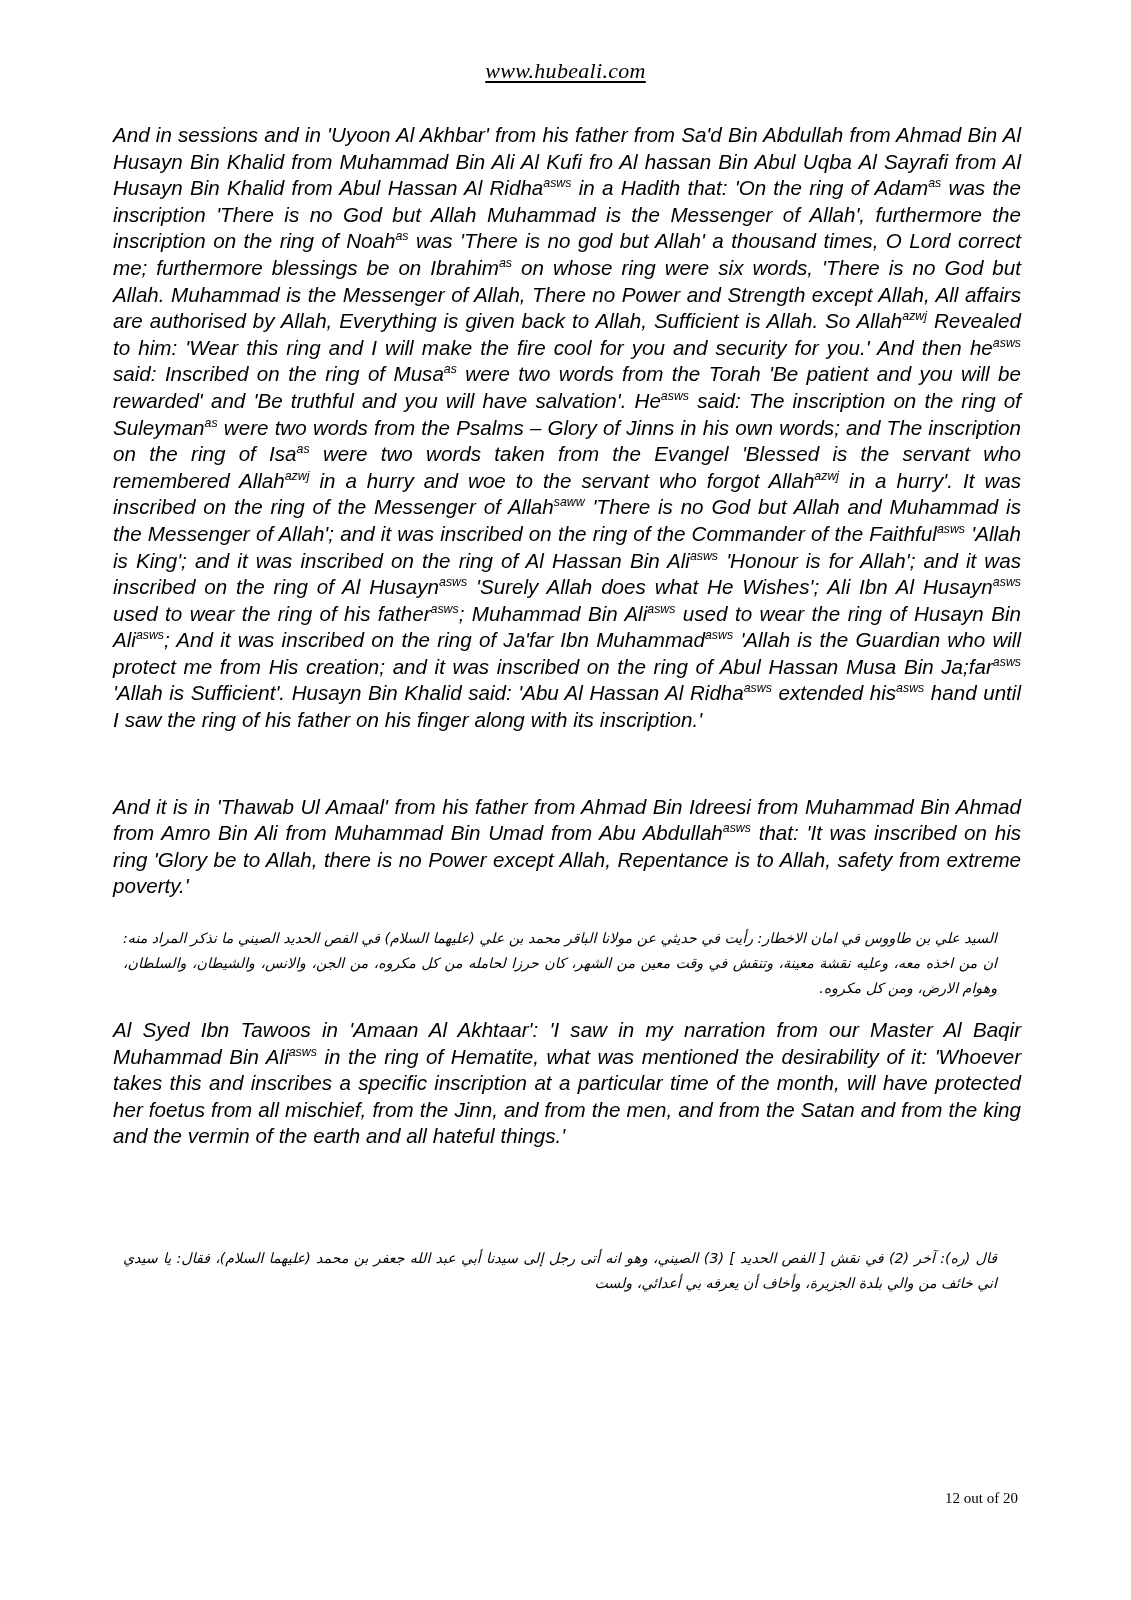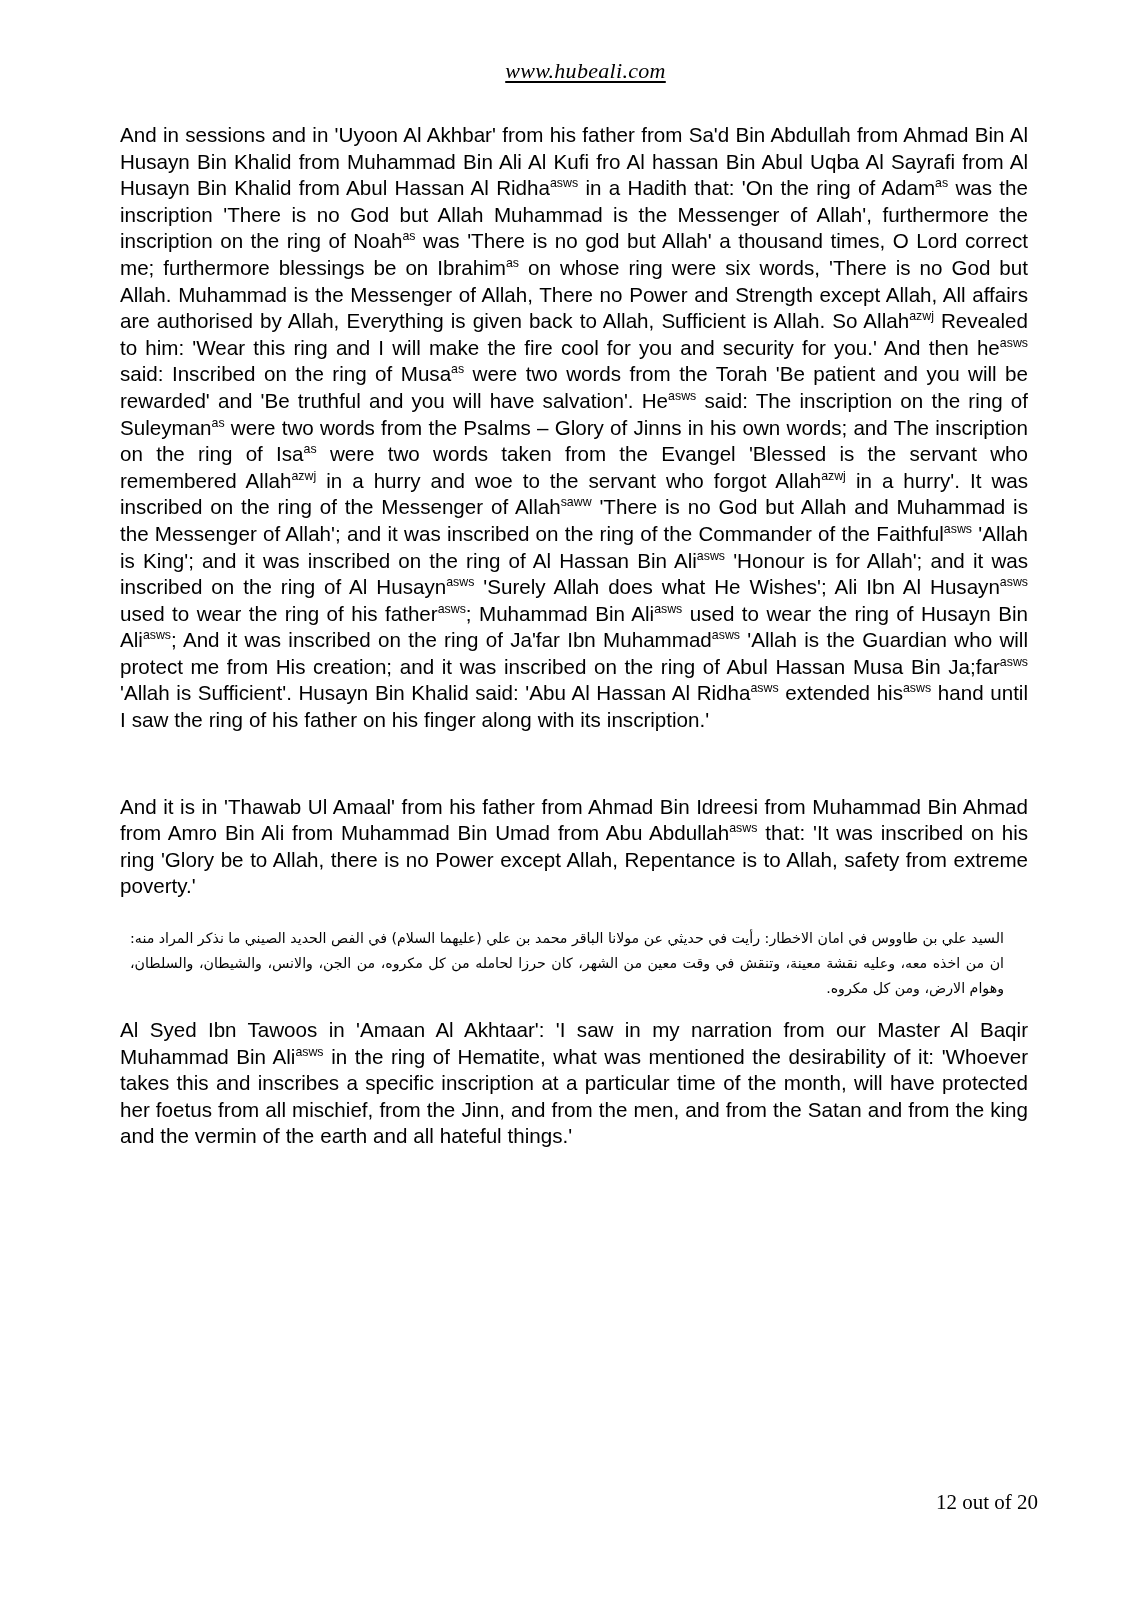--- a/index.html
+++ b/index.html
@@ -13,21 +13,20 @@
     position: relative;
     font-family: "Liberation Sans", sans-serif;
     color: #000000;
     overflow: hidden;
   }
 
   .page {
     position: absolute;
     inset: 0;
     padding: 0;
-    margin-left: 20px;
   }
 
   
   .site-header {
     position: absolute;
     top: 58px;
     left: 0;
     width: 1131px;
     text-align: center;
   }
@@ -37,22 +36,23 @@
     font-size: 22px;
     letter-spacing: 0.3px;
     text-decoration: underline;
     text-underline-offset: 3px;
   }
 
   
   .content {
     position: absolute;
     top: 122px;
-    left: 100px;
+    left: 113px;
     width: 908px;
+    font-style: italic;
   }
 
   p.para-en {
     margin: 0 0 0 0;
     text-align: justify;
     text-justify: inter-word;
     font-size: 20.6px;
     line-height: 26.6px;
     word-spacing: 0.2px;
   }
@@ -87,21 +87,21 @@
     position: absolute;
     left: 0;
     top: 1490px;
     width: 1131px;
   }
   .page-footer .pageno {
     position: absolute;
     right: 113px;
     top: 0;
     font-family: "Liberation Serif", serif;
-    font-size: 21px;
+    font-size: 15px;
   }
 </style>
 </head>
 <body>
 
 <div class="page">
 
   <div class="site-header">
     <span class="url">www.hubeali.com</span>
   </div>
@@ -120,20 +120,21 @@
     <div class="gap-md"></div>
 
     <p class="para-ar indent">السيد علي بن طاووس في امان الاخطار: رأيت في حديثي عن مولانا الباقر محمد بن علي (عليهما السلام) في الفص الحديد الصيني ما نذكر المراد منه: ان من اخذه معه، وعليه نقشة معينة، وتنقش في وقت معين من الشهر، كان حرزا لحامله من كل مكروه، من الجن، والانس، والشيطان، والسلطان، وهوام الارض، ومن كل مكروه.</p>
 
     <div class="gap-sm"></div>
 
     <p class="para-en"><span>Al Syed Ibn Tawoos in 'Amaan Al Akhtaar': 'I saw in my narration from our Master Al Baqir Muhammad Bin Ali</span><sup>asws</sup><span> in the ring of Hematite, what was mentioned the desirability of it: 'Whoever takes this and inscribes a specific inscription at a particular time of the month, will have protected her foetus from all mischief, from the Jinn, and from the men, and from the Satan and from the king and the vermin of the earth and all hateful things.'</span></p>
 
     <div class="gap-xxl"></div>
 
+    <p class="para-ar indent">قال (ره): آخر (2) في نقش [ الفص الحديد ] (3) الصيني، وهو انه أتى رجل إلى سيدنا أبي عبد الله جعفر بن محمد (عليهما السلام)، فقال: يا سيدي اني خائف من والي بلدة الجزيرة، وأخاف أن يعرفه بي أعدائي، ولست</p>
 
   </div>
 
   <div class="page-footer">
     <span class="pageno">12 out of 20</span>
   </div>
 
 </div>
 
 </body></html>

